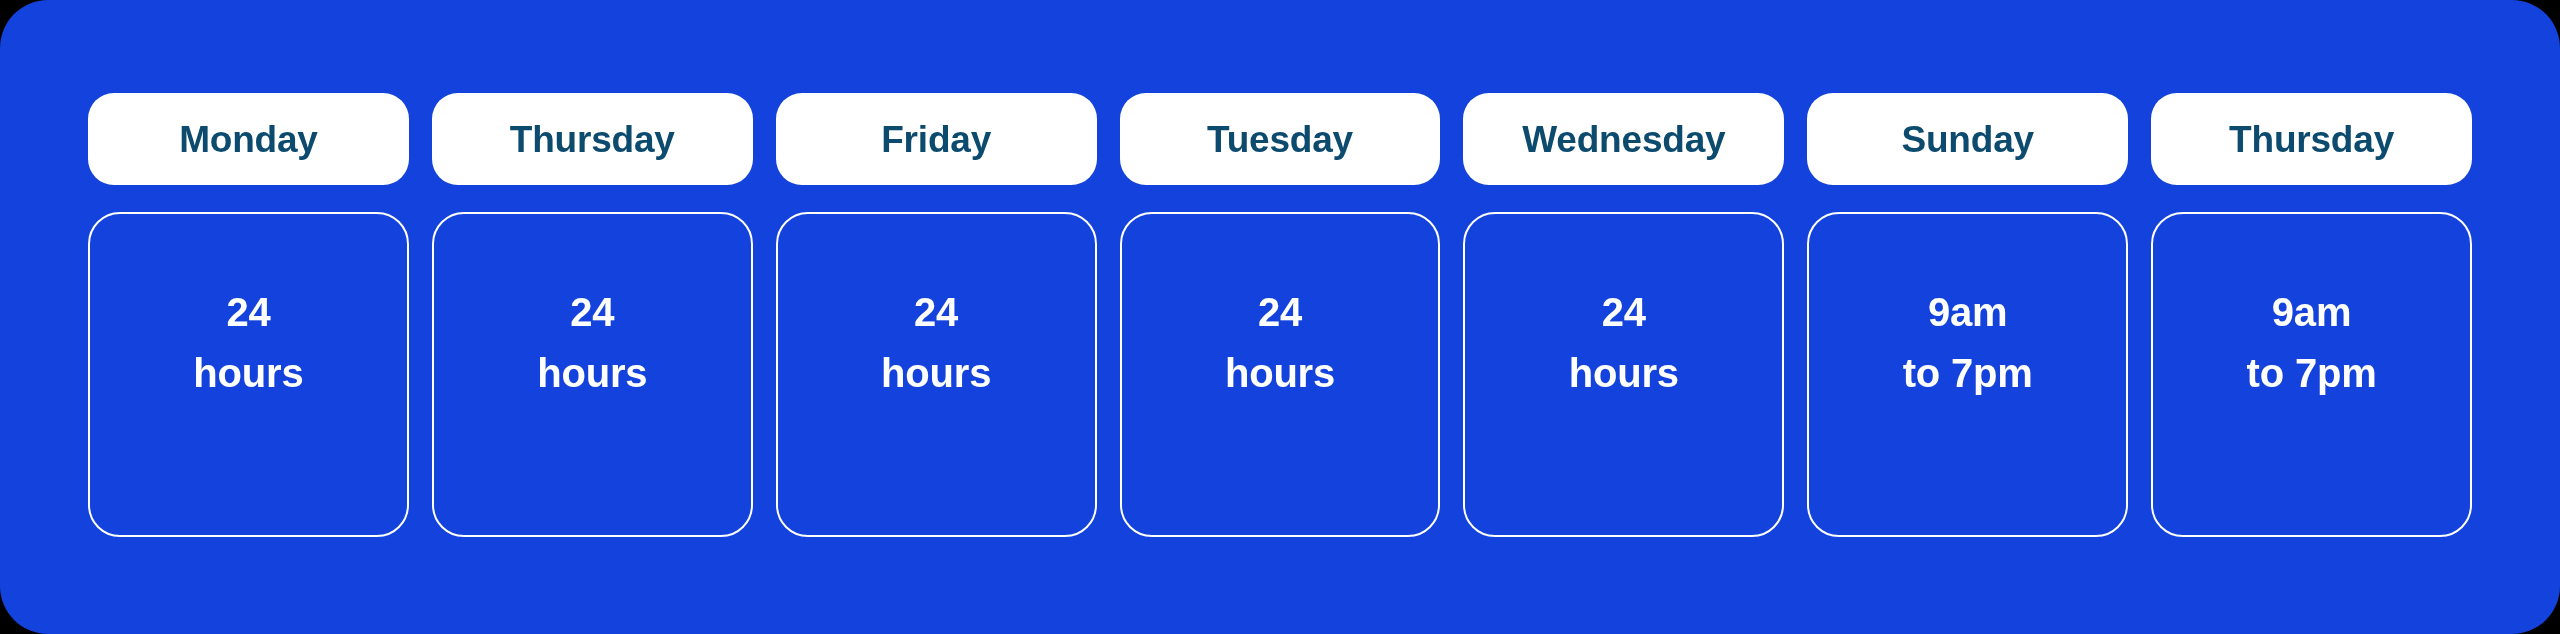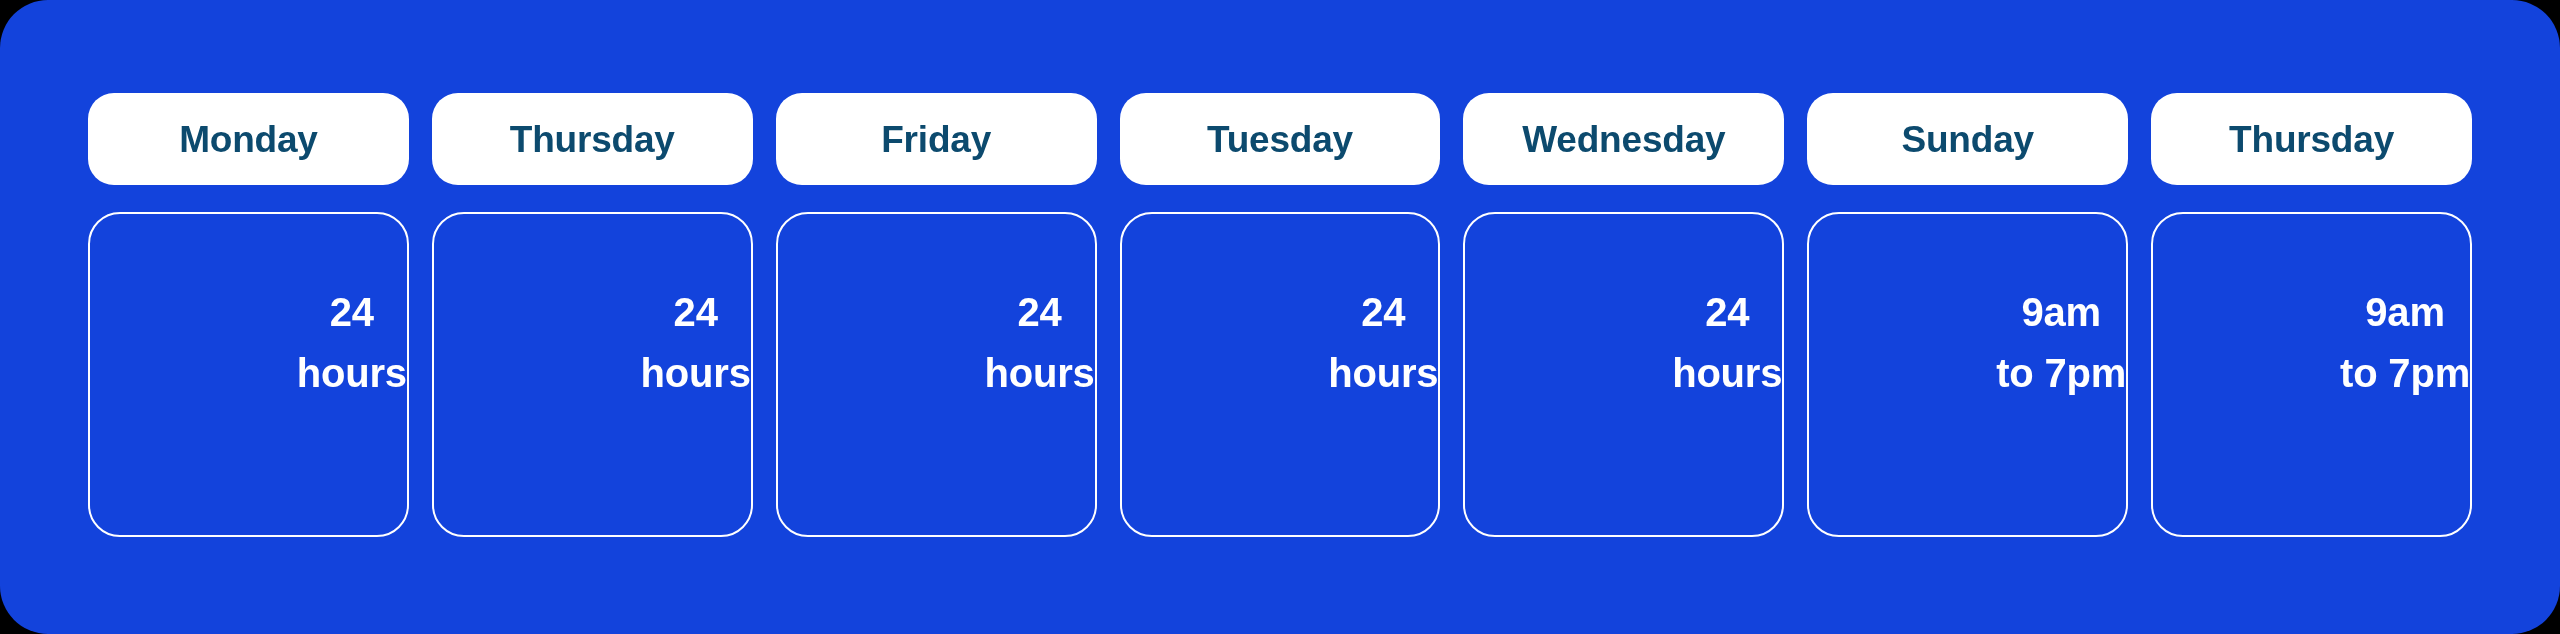--- a/index.html
+++ b/index.html
@@ -58,21 +58,21 @@
   }
 
   .hours-card {
     grid-row: 3;
     height: 325px;
     box-sizing: border-box;
     border: 2px solid #FFFFFF;
     border-radius: 32px;
     display: flex;
     align-items: flex-start;
-    justify-content: flex-end;
+    justify-content: center;
     padding-top: 68px;
   }
 
   .hours-card-text {
     color: #FFFFFF;
     font-size: 40px;
     font-weight: bold;
     line-height: 61px;
     text-align: center;
     white-space: pre-line;

